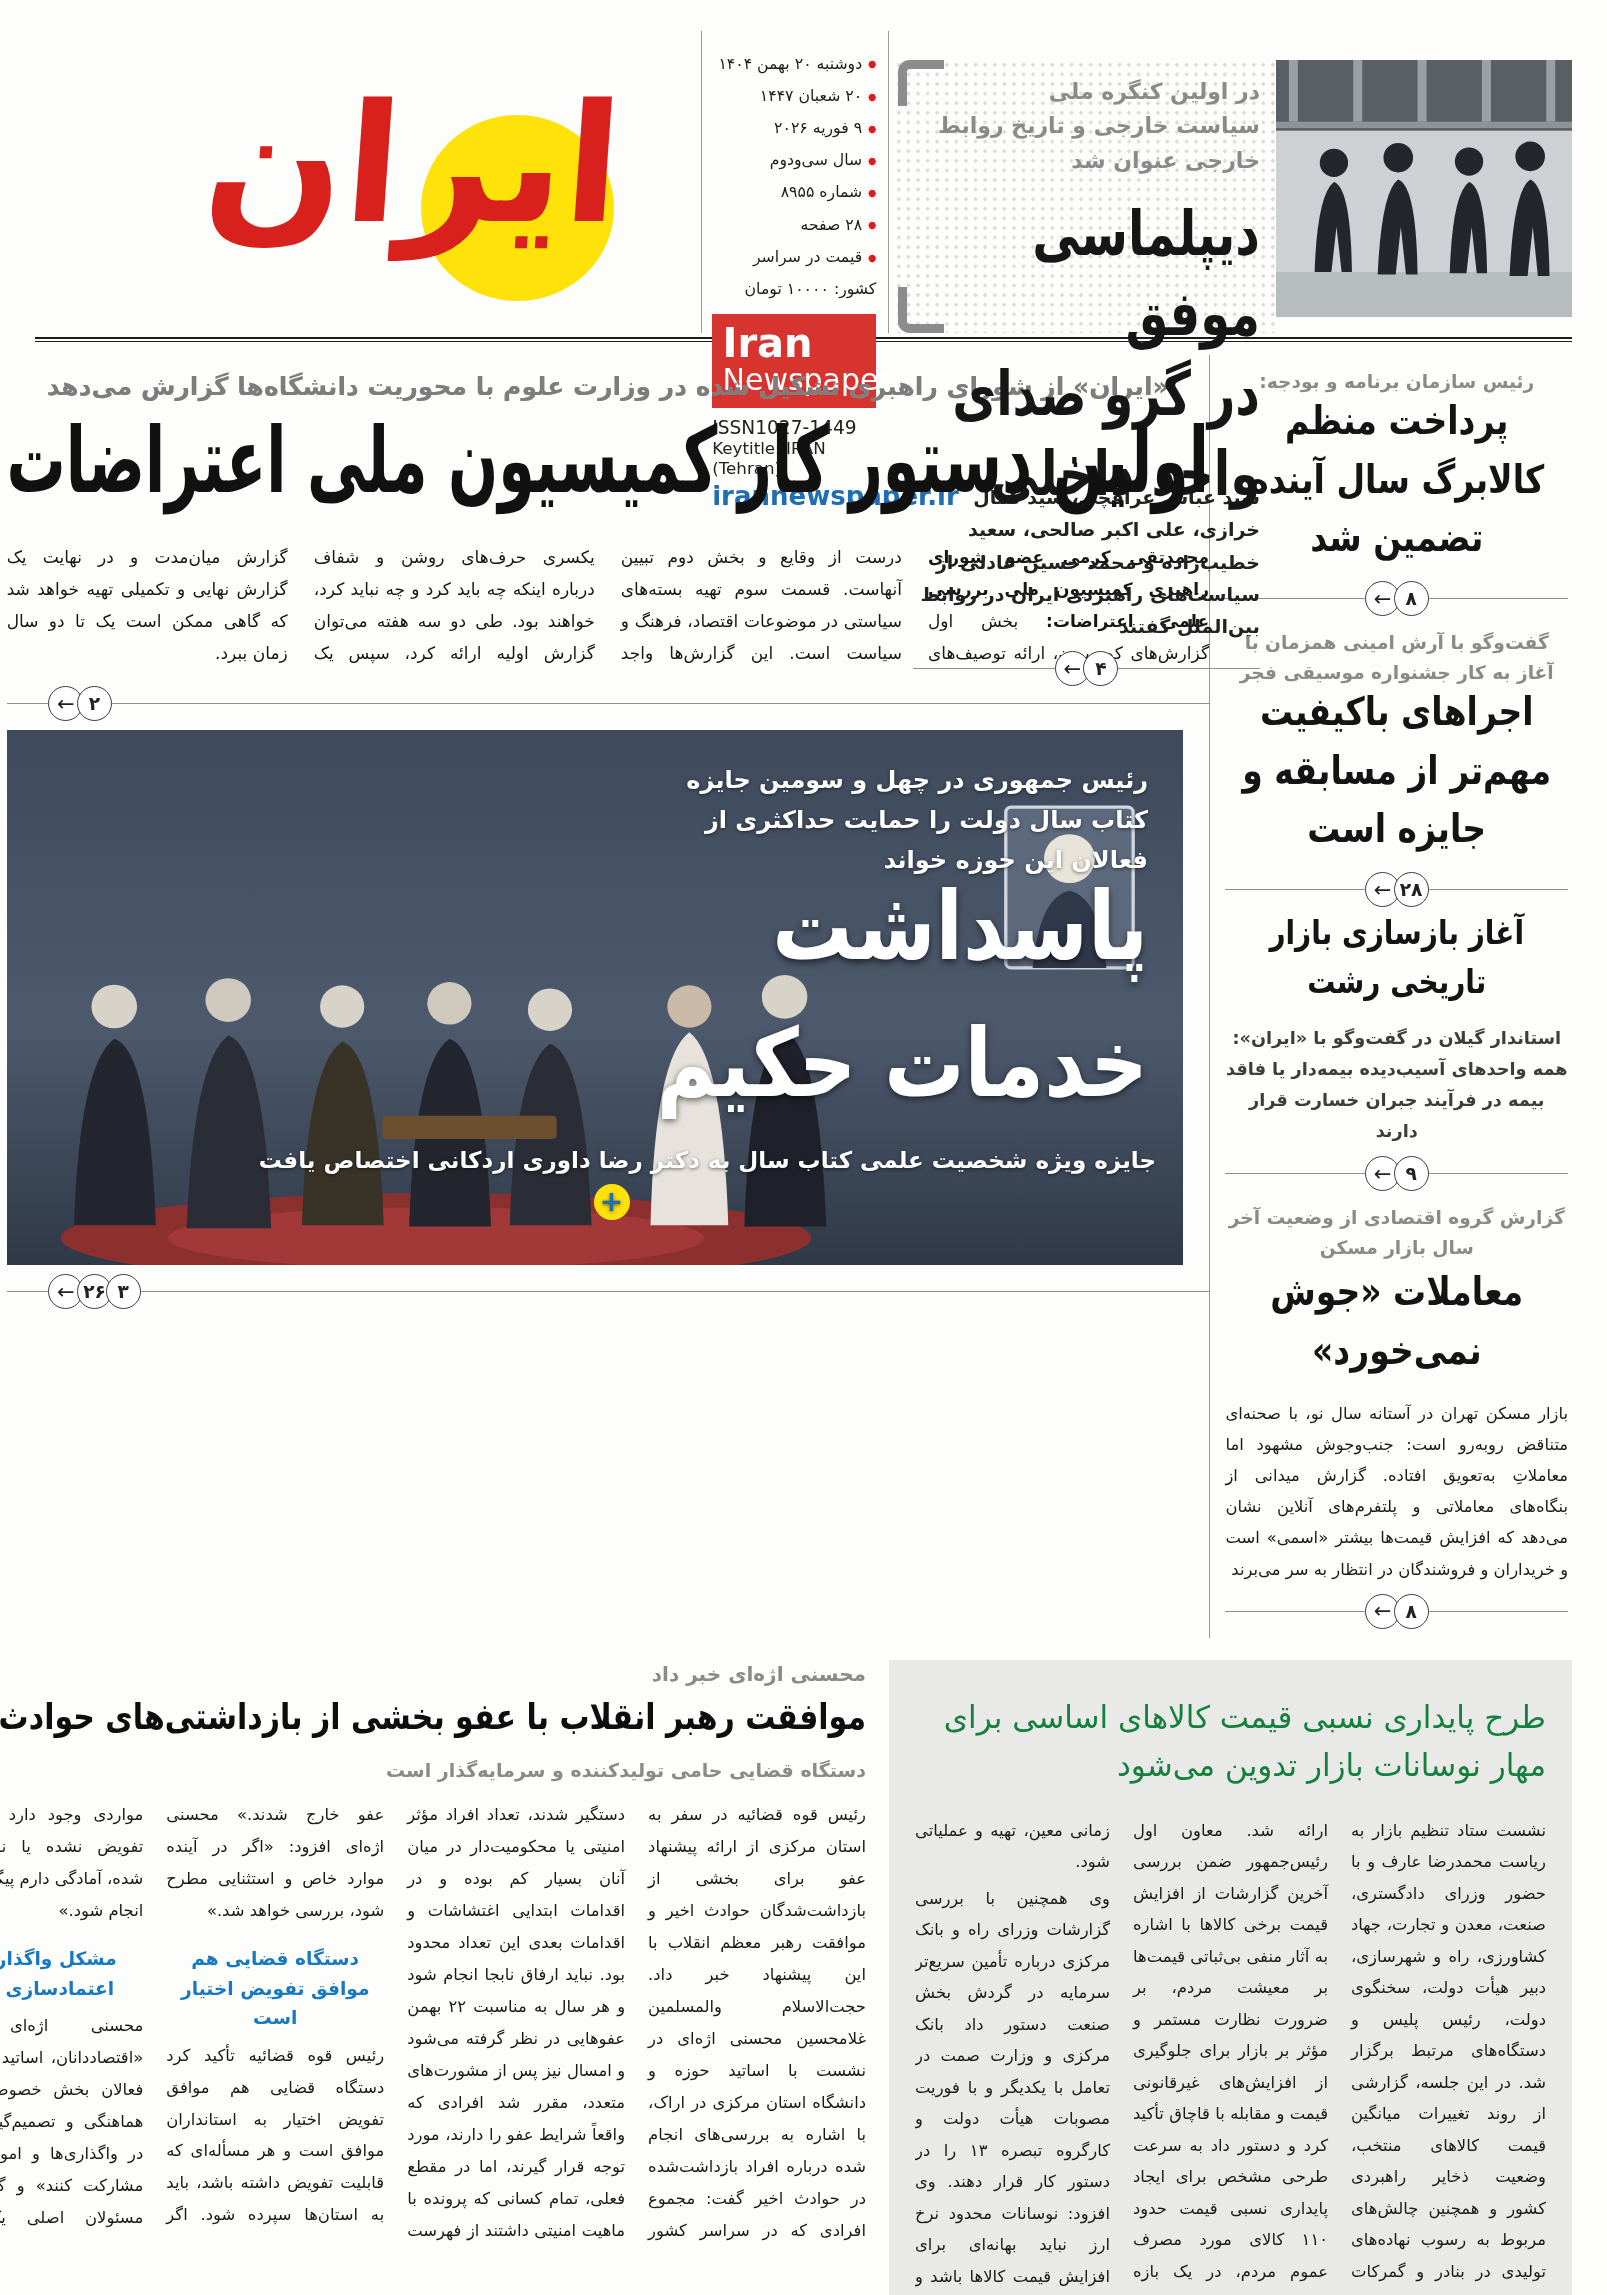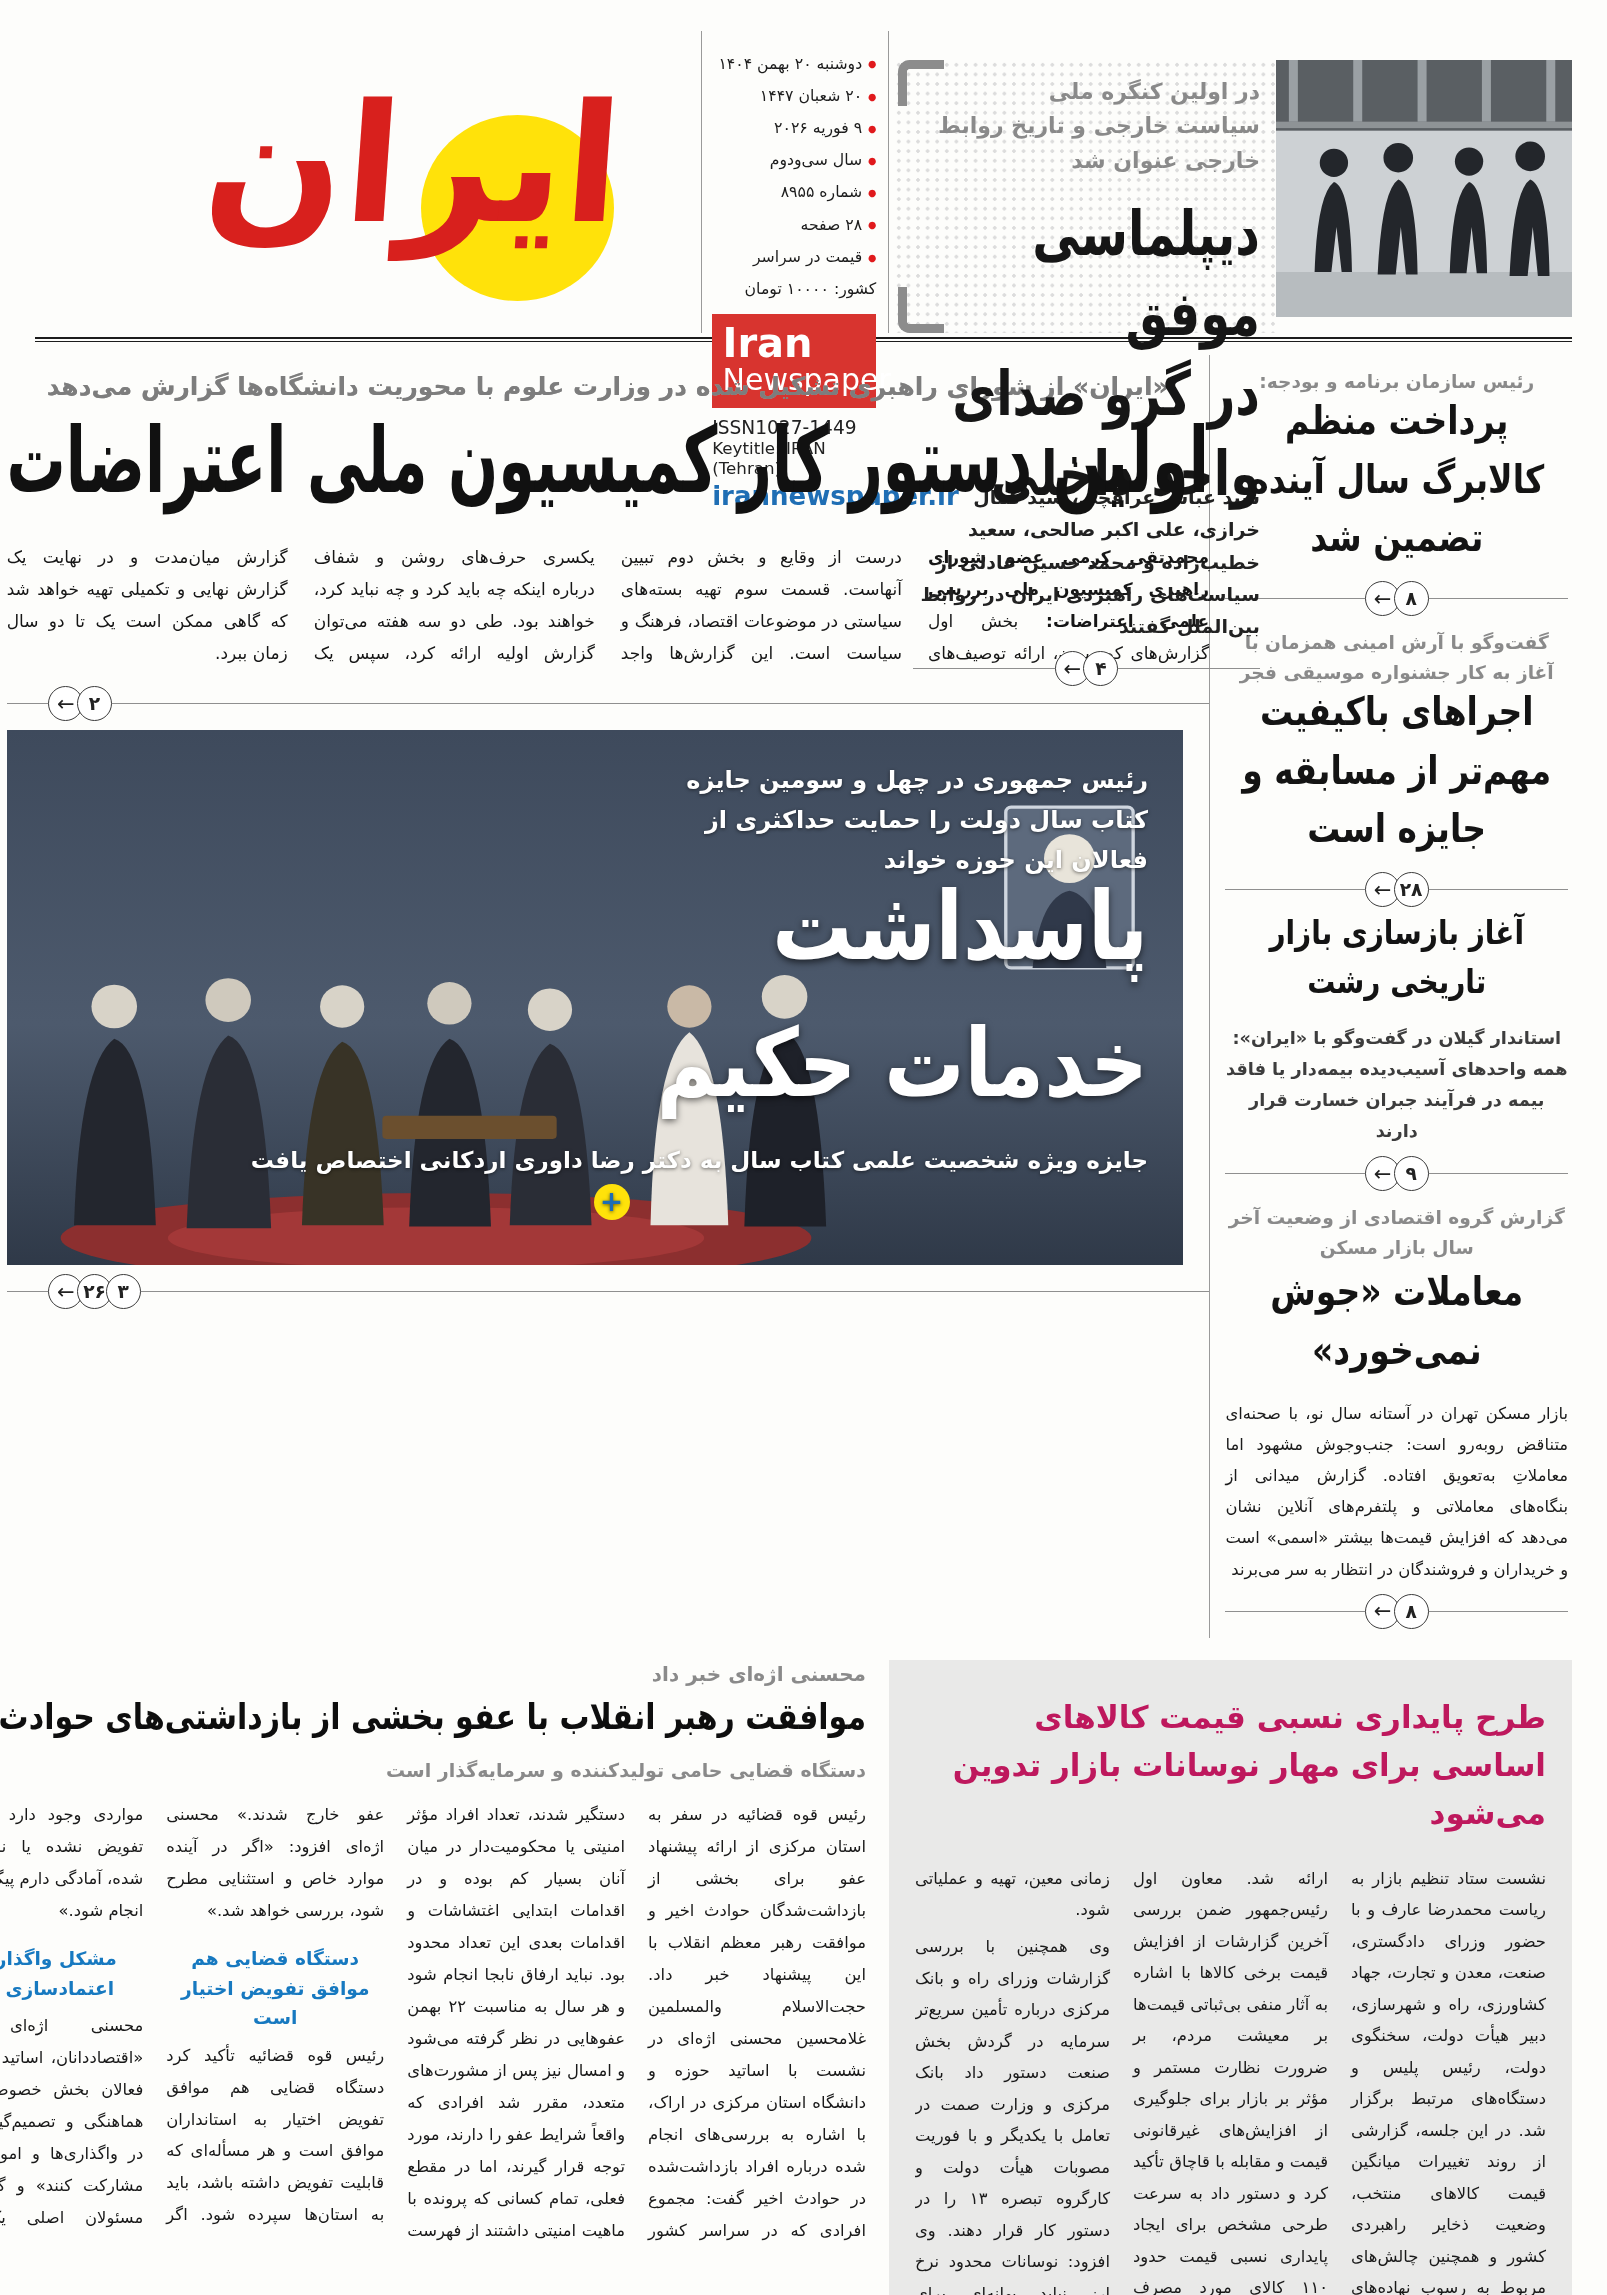--- a/index.html
+++ b/index.html
@@ -59,31 +59,31 @@
                   transform:scaleY(1.55);transform-origin:center;}
   .lead-para{margin-top:22px;columns:4;column-gap:26px;font-size:17px;line-height:1.88;text-align:justify;color:#161616;}
   .lead-para b{font-weight:bold;}
   
   .photo-wrap{position:relative;margin-top:3.9px;margin-right:26px;height:535px;background:#be185d;overflow:visible;}
   .photo-art{position:absolute;inset:0;}
   .ph-kicker{position:absolute;right:35px;top:31px;color:#fff;font-weight:bold;font-size:24px;line-height:1.65;
              text-align:right;width:489px;text-shadow:0 1.3px 3.9px rgba(0,0,0,.55);}
   .ph-head{position:absolute;right:35px;top:129px;color:#fff;font-weight:bold;font-size:80px;line-height:1.45;
            text-align:right;text-shadow:0 1.9px 6.4px rgba(0,0,0,.6);transform:scaleY(1.18);transform-origin:right top;}
-  .ph-sub{position:absolute;right:35px;top:411px;color:#fff;font-weight:bold;font-size:23px;line-height:1.7;
+  .ph-sub{position:absolute;right:27px;top:411px;color:#fff;font-weight:bold;font-size:23px;line-height:1.7;
           text-shadow:0 1.3px 3.9px rgba(0,0,0,.55);}
   .ph-note{position:absolute;left:212px;bottom:45px;display:flex;direction:rtl;align-items:flex-start;gap:10.3px;
            color:#fff;font-weight:bold;font-size:22.5px;line-height:1.6;text-align:right;text-shadow:0 1.3px 3.9px rgba(0,0,0,.6);width:411px;}
   .plus-ic{flex:0 0 auto;width:36px;height:36px;border-radius:50%;background:#ffe20a;color:#1f6eb4;display:flex;
            align-items:center;justify-content:center;font-size:28px;font-weight:bold;margin-top:2.6px;}
   
   .midband{display:flex;direction:rtl;margin-top:22px;gap:23px;}
   .graybox{width:683px;flex:0 0 auto;background:#e9e9e8;padding:23px 26px 19px;}
   .gb-kicker{color:#8a8a8a;font-weight:bold;font-size:20px;text-align:right;}
-  .gb-head{font-weight:bold;font-size:31px;line-height:1.55;text-align:right;margin-top:10.3px;color:#be185d;}
+  .gb-head{font-weight:normal;font-size:31px;line-height:1.55;text-align:right;margin-top:10.3px;color:#15803d;}
   .gb-body{margin-top:19px;columns:3;column-gap:23px;column-fill:auto;height:489px;
            font-size:16.4px;line-height:1.92;text-align:justify;color:#191919;overflow:hidden;}
   .ejei{flex:1;padding-top:2.6px;}
   .ej-kicker{color:#8a8a8a;font-weight:bold;font-size:20px;text-align:right;}
   .ej-head{font-weight:bold;font-size:30px;white-space:nowrap;text-align:right;margin-top:13px;color:#0e0e0e;
            transform:scaleY(1.2);transform-origin:right center;}
   .ej-sub{color:#8a8a8a;font-weight:bold;font-size:19px;text-align:right;margin-top:16.7px;}
   .ej-body{margin-top:18px;columns:4;column-gap:23px;column-fill:auto;height:450px;
            font-size:16.4px;line-height:1.95;text-align:justify;color:#191919;overflow:hidden;}
   .bluehead{color:#1779c0;font-weight:bold;font-size:18.6px;line-height:1.6;text-align:center;margin:16.7px 0 6.4px;break-inside:avoid;}

